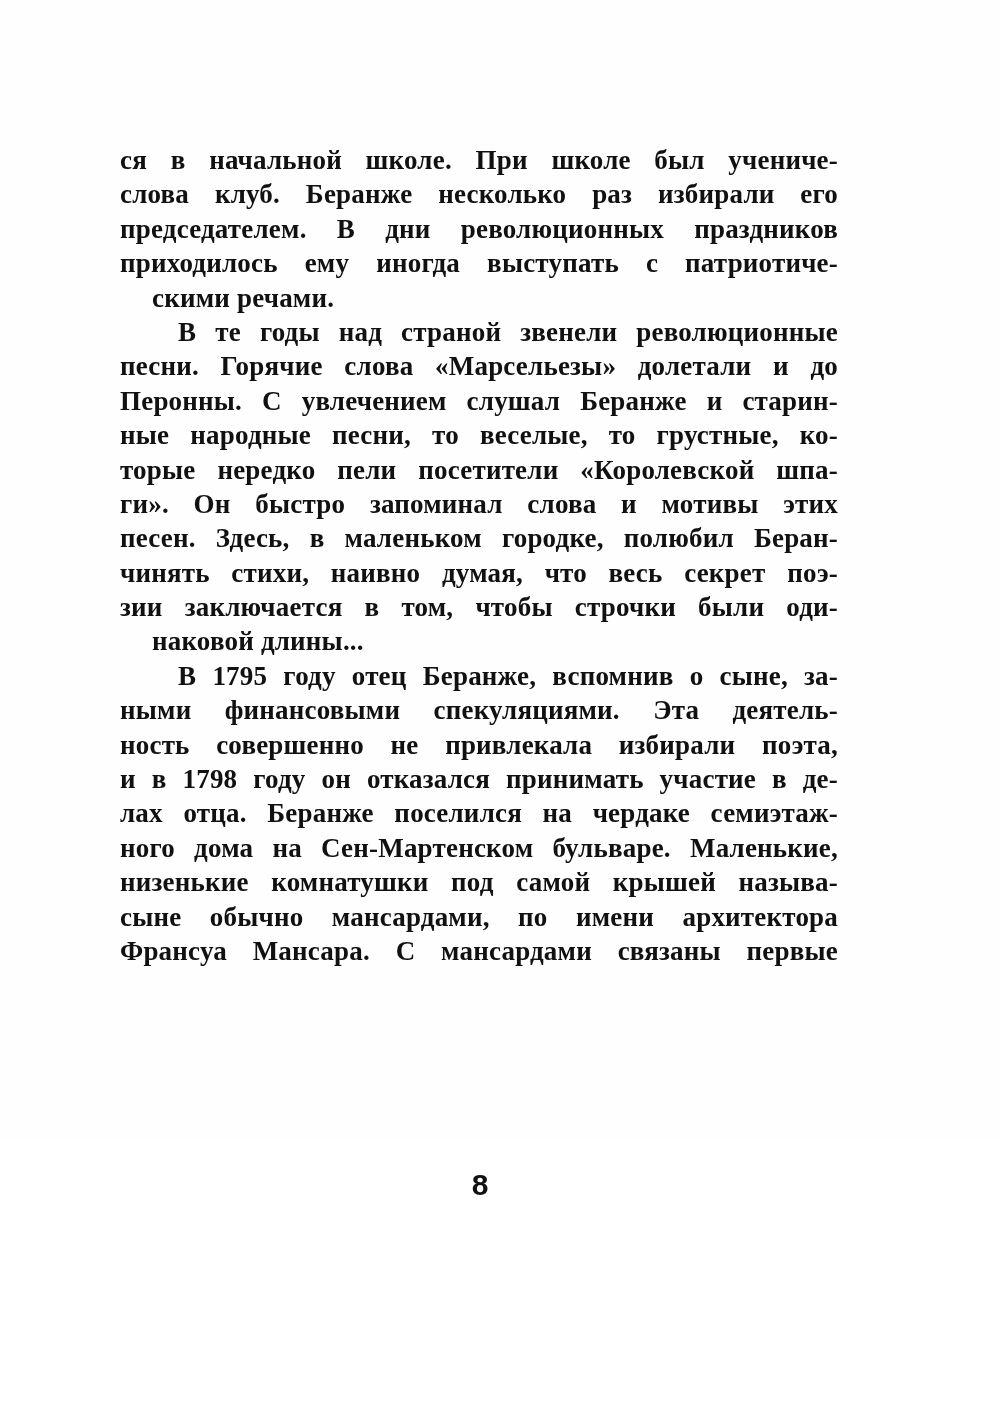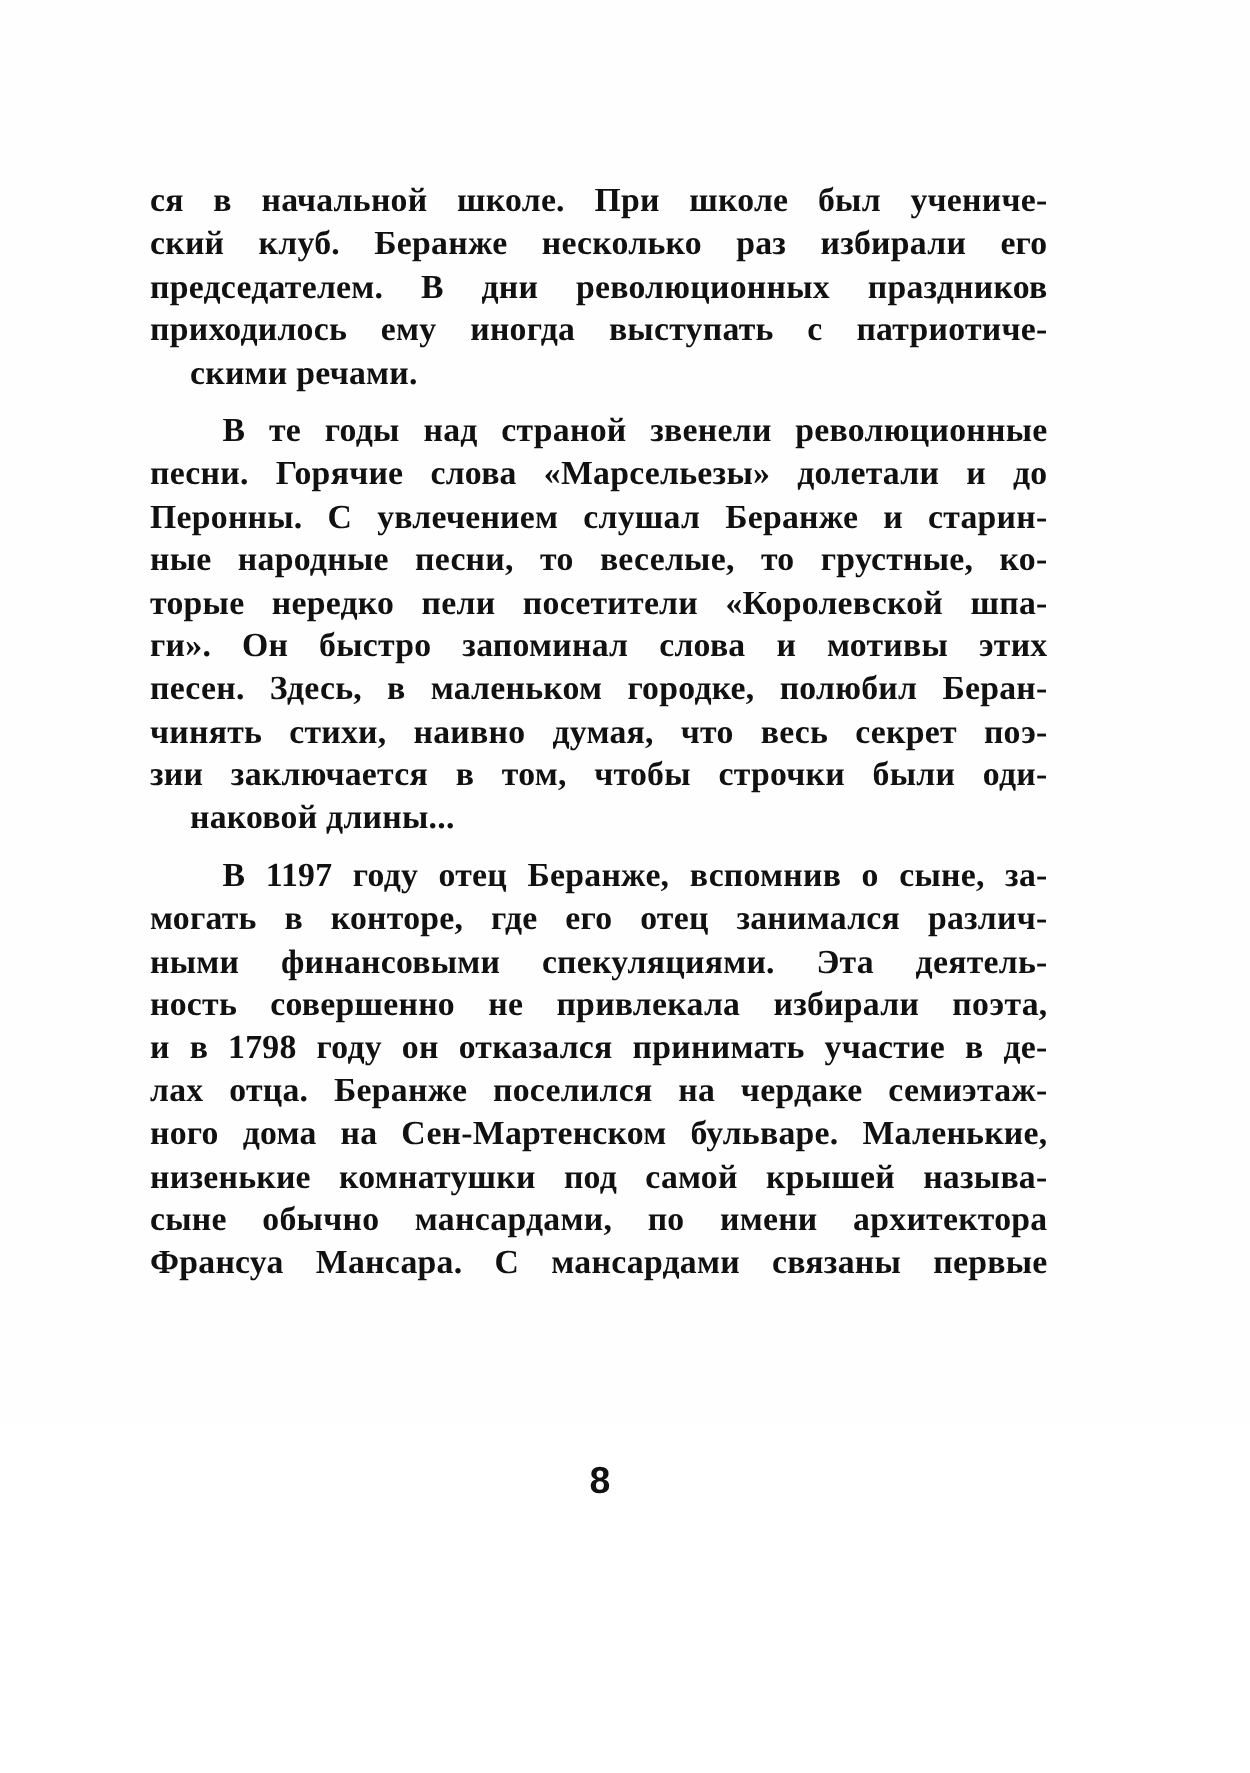--- a/index.html
+++ b/index.html
@@ -13,53 +13,52 @@
     font-family: "Liberation Serif", "DejaVu Serif", serif;
     font-weight: bold; font-size: 27px; line-height: 34.4px;
     color: #111111;
   }
   .line {
     display: block; height: 34.4px; white-space: nowrap;
     text-align: justify; text-align-last: justify;
     letter-spacing: 0.2px;
   }
   .line.last { text-align-last: left; margin-left: 32px; }
-  .line.indent { padding-left: 58px; margin-top: 12px; }
+  .line.indent { padding-left: 58px; }
   .page-number {
     position: absolute; left: 462px; top: 1168px; width: 36px;
     text-align: center;
     font-family: "Liberation Sans", "DejaVu Sans", sans-serif;
     font-weight: bold; font-size: 30px; color: #111111;
   }
 </style>
 </head>
 <body>
 
 <div class="page">
   <div class="text-block">
 
     <span class="line">ся в начальной школе. При школе был учениче-</span>
-    <span class="line">ский клуб. Беранже несколько раз избирали его</span>
+    <span class="line">слова клуб. Беранже несколько раз избирали его</span>
     <span class="line">председателем. В дни революционных праздников</span>
     <span class="line">приходилось ему иногда выступать с патриотиче-</span>
     <span class="line last">скими речами.</span>
 
     <span class="line indent">В те годы над страной звенели революционные</span>
     <span class="line">песни. Горячие слова «Марсельезы» долетали и до</span>
     <span class="line">Перонны. С увлечением слушал Беранже и старин-</span>
     <span class="line">ные народные песни, то веселые, то грустные, ко-</span>
     <span class="line">торые нередко пели посетители «Королевской шпа-</span>
     <span class="line">ги». Он быстро запоминал слова и мотивы этих</span>
     <span class="line">песен. Здесь, в маленьком городке, полюбил Беран-</span>
     <span class="line">чинять стихи, наивно думая, что весь секрет поэ-</span>
     <span class="line">зии заключается в том, чтобы строчки были оди-</span>
     <span class="line last">наковой длины...</span>
 
-    <span class="line indent">В 1197 году отец Беранже, вспомнив о сыне, за-</span>
-    <span class="line">могать в конторе, где его отец занимался различ-</span>
+    <span class="line indent">В 1795 году отец Беранже, вспомнив о сыне, за-</span>
     <span class="line">ными финансовыми спекуляциями. Эта деятель-</span>
     <span class="line">ность совершенно не привлекала избирали поэта,</span>
     <span class="line">и в 1798 году он отказался принимать участие в де-</span>
     <span class="line">лах отца. Беранже поселился на чердаке семиэтаж-</span>
     <span class="line">ного дома на Сен-Мартенском бульваре. Маленькие,</span>
     <span class="line">низенькие комнатушки под самой крышей называ-</span>
     <span class="line">сыне обычно мансардами, по имени архитектора</span>
     <span class="line">Франсуа Мансара. С мансардами связаны первые</span>
   </div>
   <div class="page-number">8</div>

